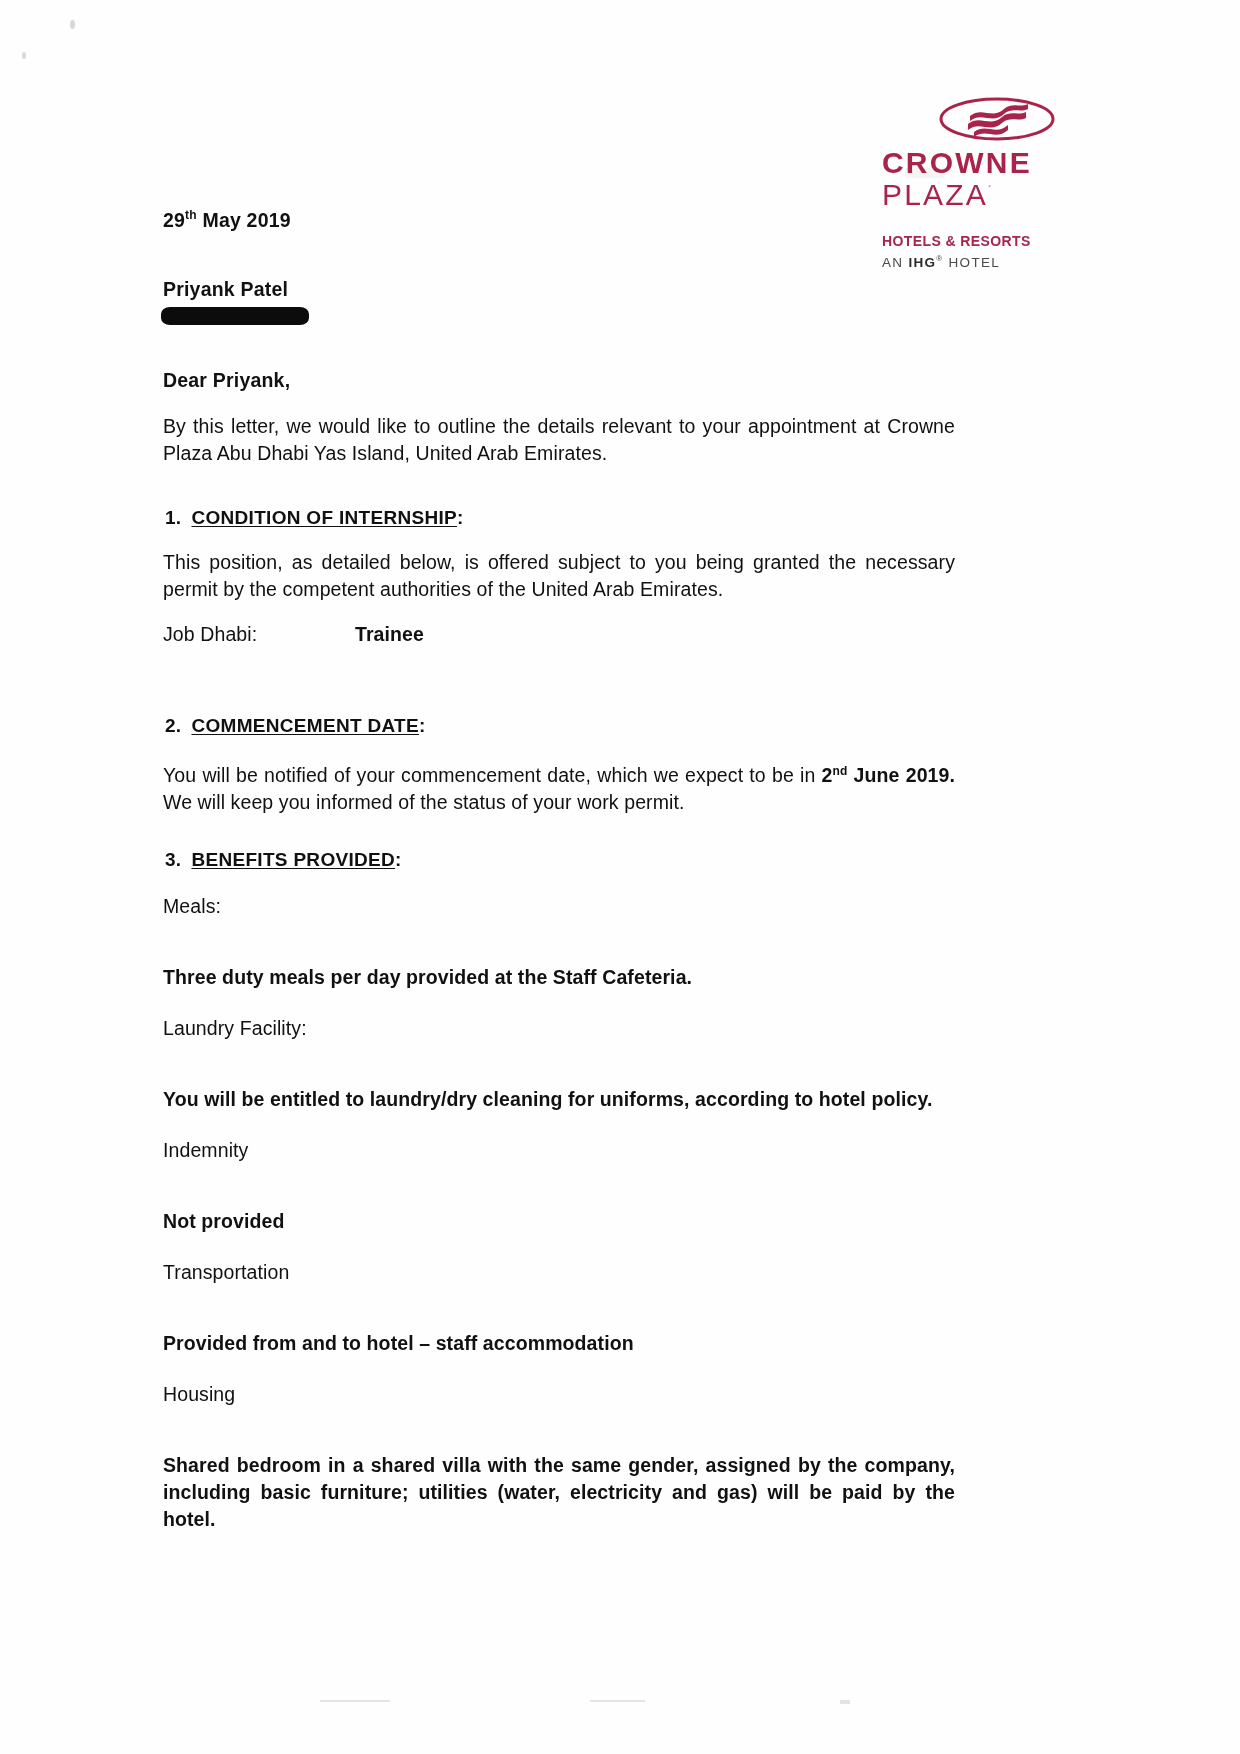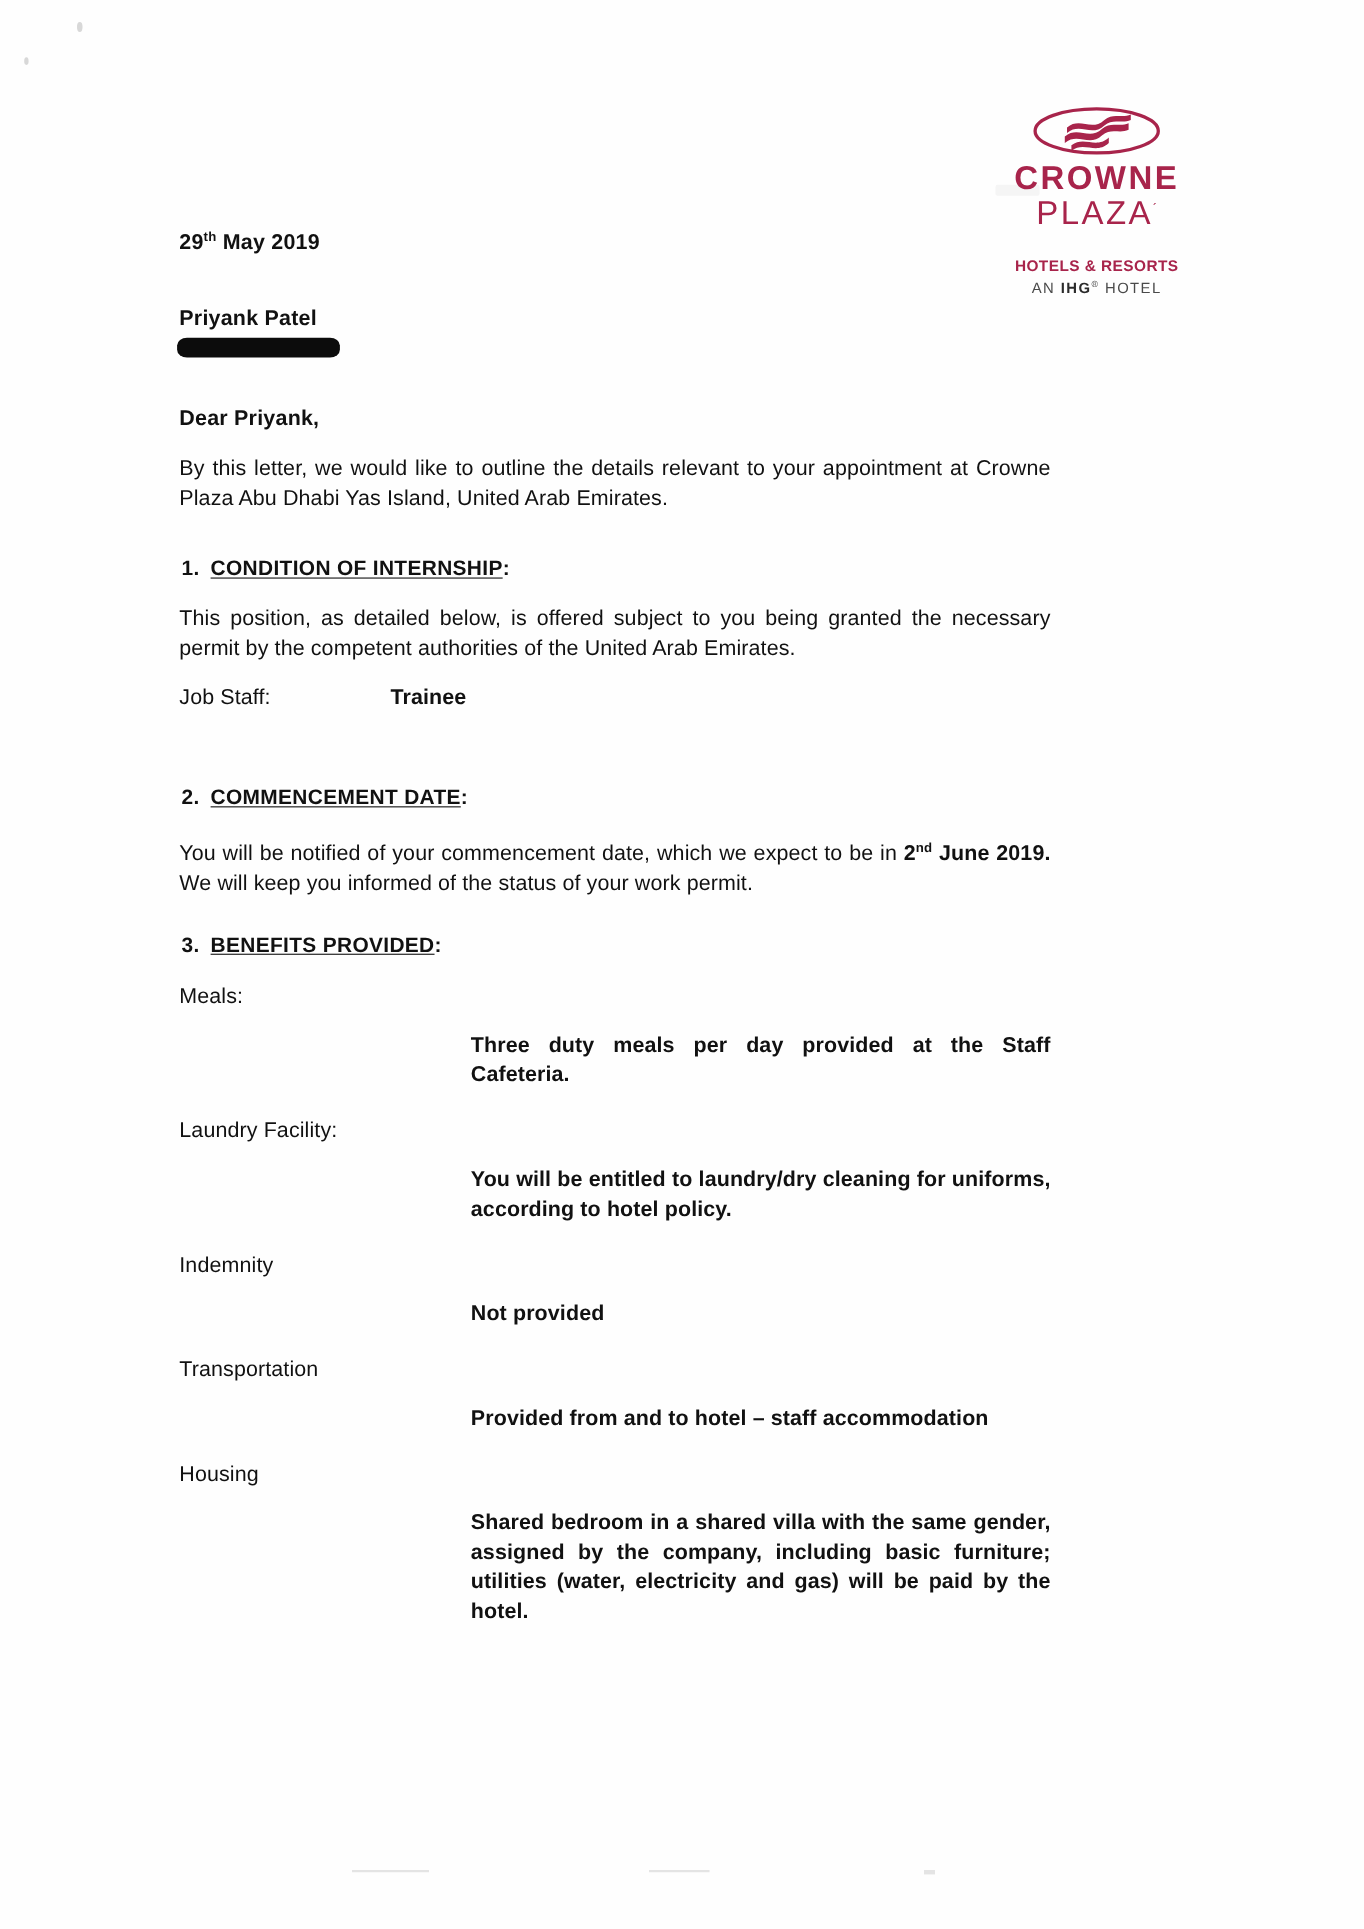--- a/index.html
+++ b/index.html
@@ -31,21 +31,21 @@
     background: #d8d8d8;
     opacity: .7;
   }
 
   
   .logo-block {
     position: absolute;
     top: 96px;
     right: 128px;
     width: 230px;
-    text-align: center;
+    text-align: left;
     color: #A8244B;
     line-height: 1;
   }
   .logo-mark {
     width: 118px;
     height: 46px;
     margin: 0 auto 6px auto;
     display: block;
   }
   .logo-word1 {
@@ -158,21 +158,21 @@
   .kv-value { font-weight: bold; letter-spacing: .1px; }
 
   .sec2-head { position: absolute; top: 715px; left: 2px; }
   .sec2-body { position: absolute; top: 757px; left: 0; width: 792px; }
   .sec2-body sup { font-size: 12px; }
   .sec2-body b { font-weight: bold; }
 
   .sec3-head { position: absolute; top: 849px; left: 2px; }
 
   .benefits { position: absolute; top: 893px; left: 0; width: 792px; }
-  .benefit-row { display: flex; margin-bottom: 24px; }
+  .benefit-row { display: flex; margin-bottom: 24px; flex-direction: column; }
   .benefit-label {
     width: 265px;
     flex: none;
     font-size: 19.5px;
     line-height: 27px;
     letter-spacing: .1px;
   }
   .benefit-value {
     flex: 1;
     font-size: 19.5px;
@@ -218,21 +218,21 @@
 
     <div class="salutation">Dear Priyank,</div>
 
     <div class="para para-intro">By this letter, we would like to outline the details relevant to your appointment at Crowne Plaza Abu Dhabi Yas Island, United Arab Emirates.</div>
 
     <div class="section-head sec1-head"><span class="num">1.</span><span class="u">CONDITION OF INTERNSHIP</span><span>:</span></div>
     <div class="para sec1-body">This position, as detailed below, is offered subject to you being granted the necessary permit by the competent authorities of the United Arab Emirates.</div>
 
     <div class="kv-block">
       <div class="kv-row">
-        <div class="kv-label">Job Staff:</div>
+        <div class="kv-label">Job Dhabi:</div>
         <div class="kv-value">Trainee</div>
       </div>
     </div>
 
     <div class="section-head sec2-head"><span class="num">2.</span><span class="u">COMMENCEMENT DATE</span><span>:</span></div>
     <div class="para sec2-body"><span>You will be notified of your commencement date, which we expect to be in </span><b>2</b><b><sup>nd</sup></b><b> June 2019.</b><span> We will keep you informed of the status of your work permit.</span></div>
 
     <div class="section-head sec3-head"><span class="num">3.</span><span class="u">BENEFITS PROVIDED</span><span>:</span></div>
 
     <div class="benefits">

